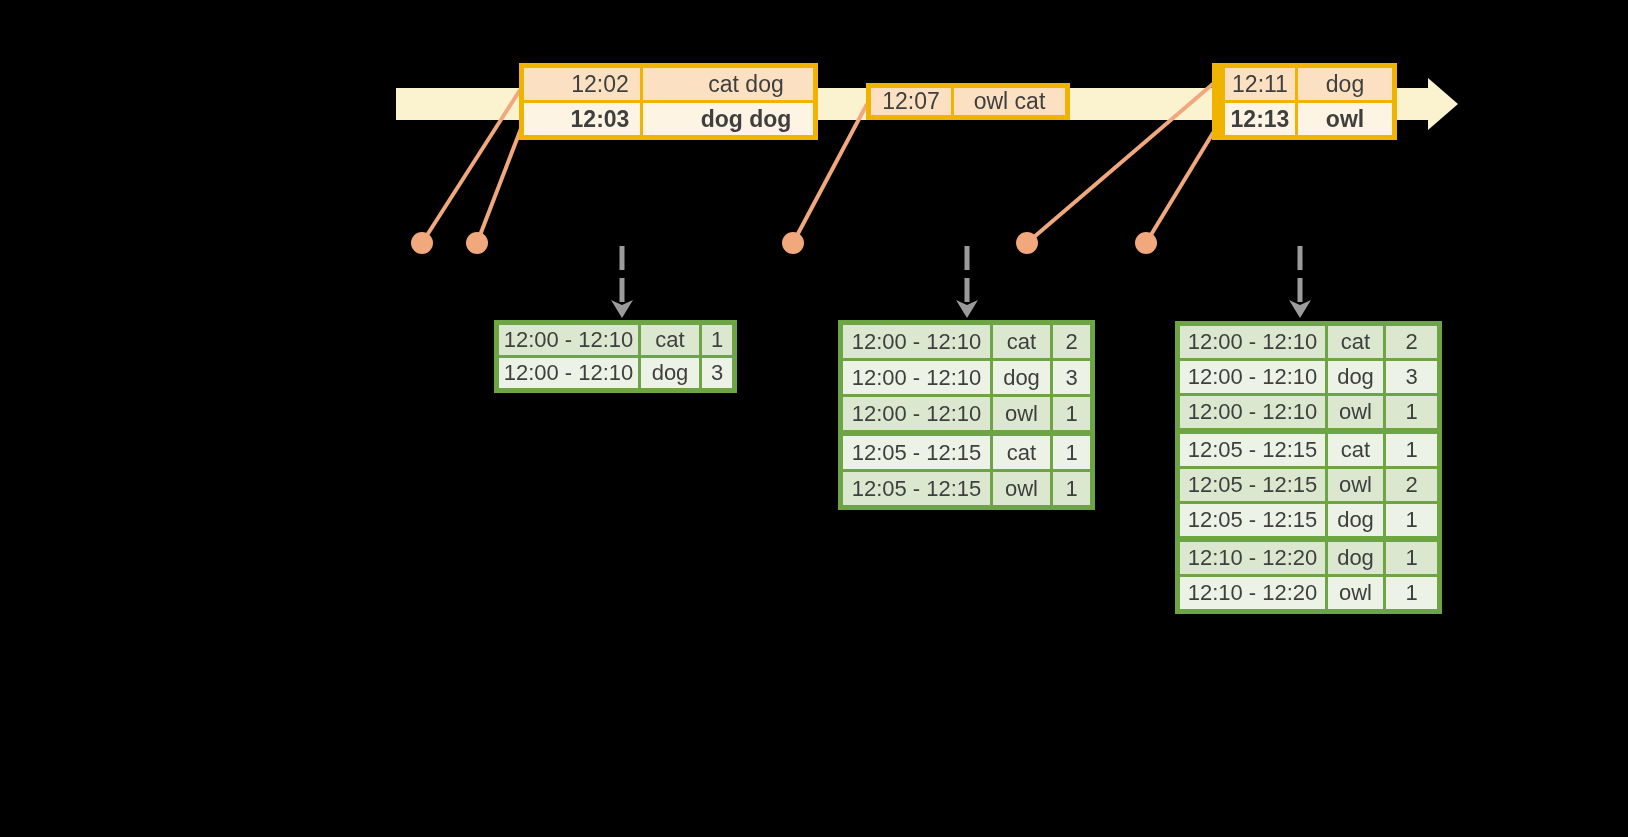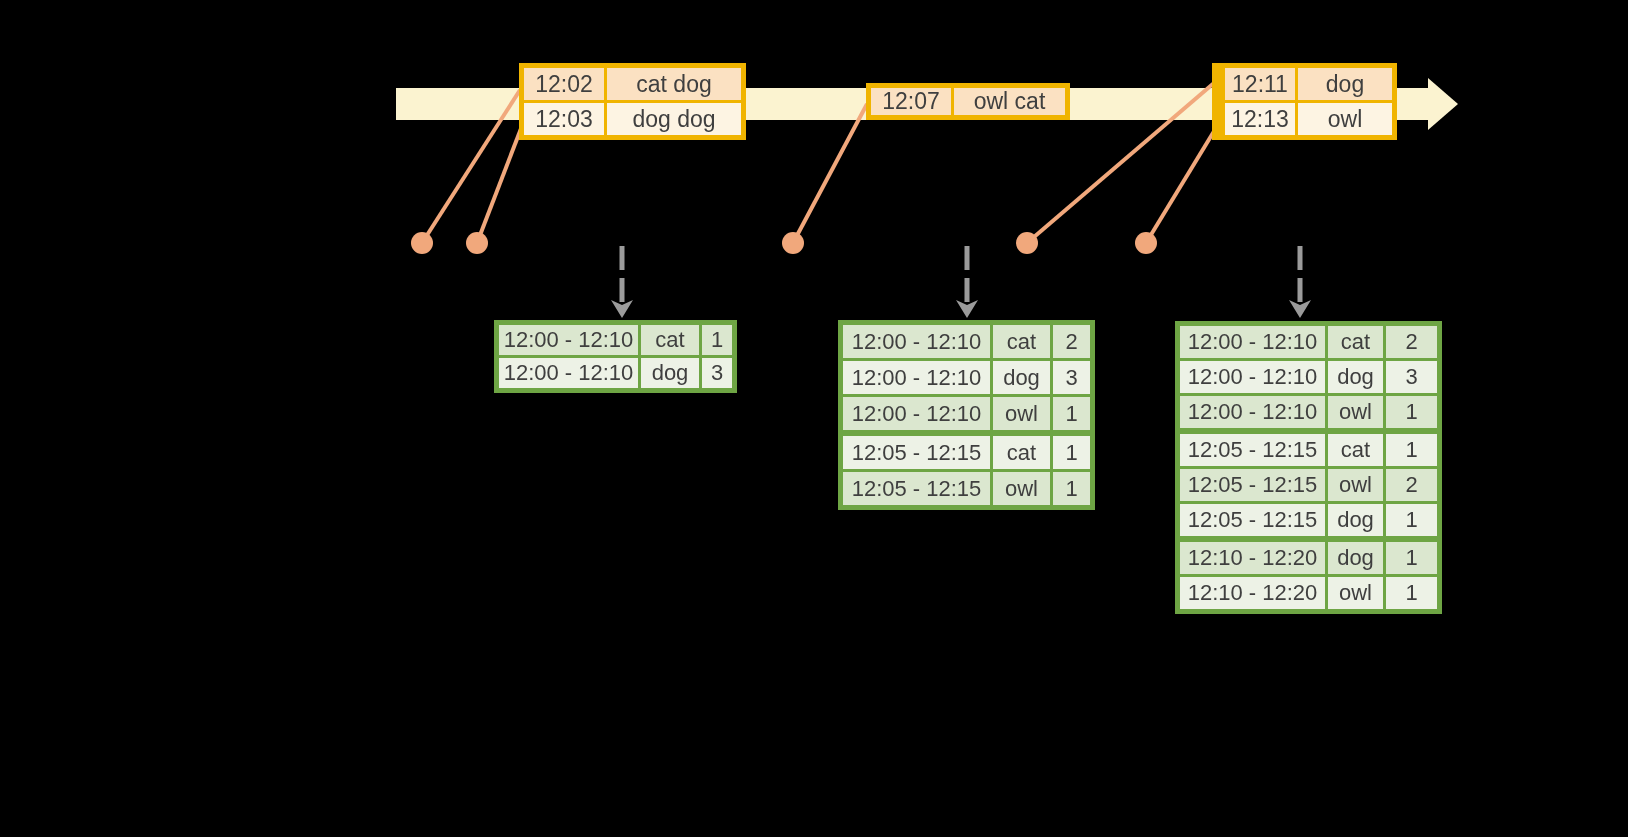--- a/index.html
+++ b/index.html
@@ -13,23 +13,23 @@
   }
   #gfx{position:absolute;left:0;top:0;z-index:1;}
 
   
   table{border-collapse:separate;border-spacing:3px;position:absolute;table-layout:fixed;z-index:2;}
   td{text-align:center;padding:0;overflow:hidden;white-space:nowrap;}
 
   
   .etable{background:var(--event-border);border:2px solid var(--event-border);font-size:23px;}
   .etable tr.a td{background:var(--event-row-a);}
-  .etable tr.b td{background:var(--event-row-b);}
+  .etable tr.b td{background:var(--event-row-b);font-weight:bold;}
   #e1{left:519px;top:63px;}
-  #e1 td{height:32px;}
+  #e1 td{height:32px;padding-left:36px;}
   #e1 td:nth-child(1){width:80px;}
   #e1 td:nth-child(2){width:134px;}
   #e2{left:866px;top:83px;}
   #e2 td{height:20px;}
   #e2 td:nth-child(1){width:80px;}
   #e2 td:nth-child(2){width:111px;}
   #e3{left:1212px;top:63px;padding-left:8px;}
   #e3 td{height:32px;}
   #e3 td:nth-child(1){width:70px;}
   #e3 td:nth-child(2){width:94px;}

